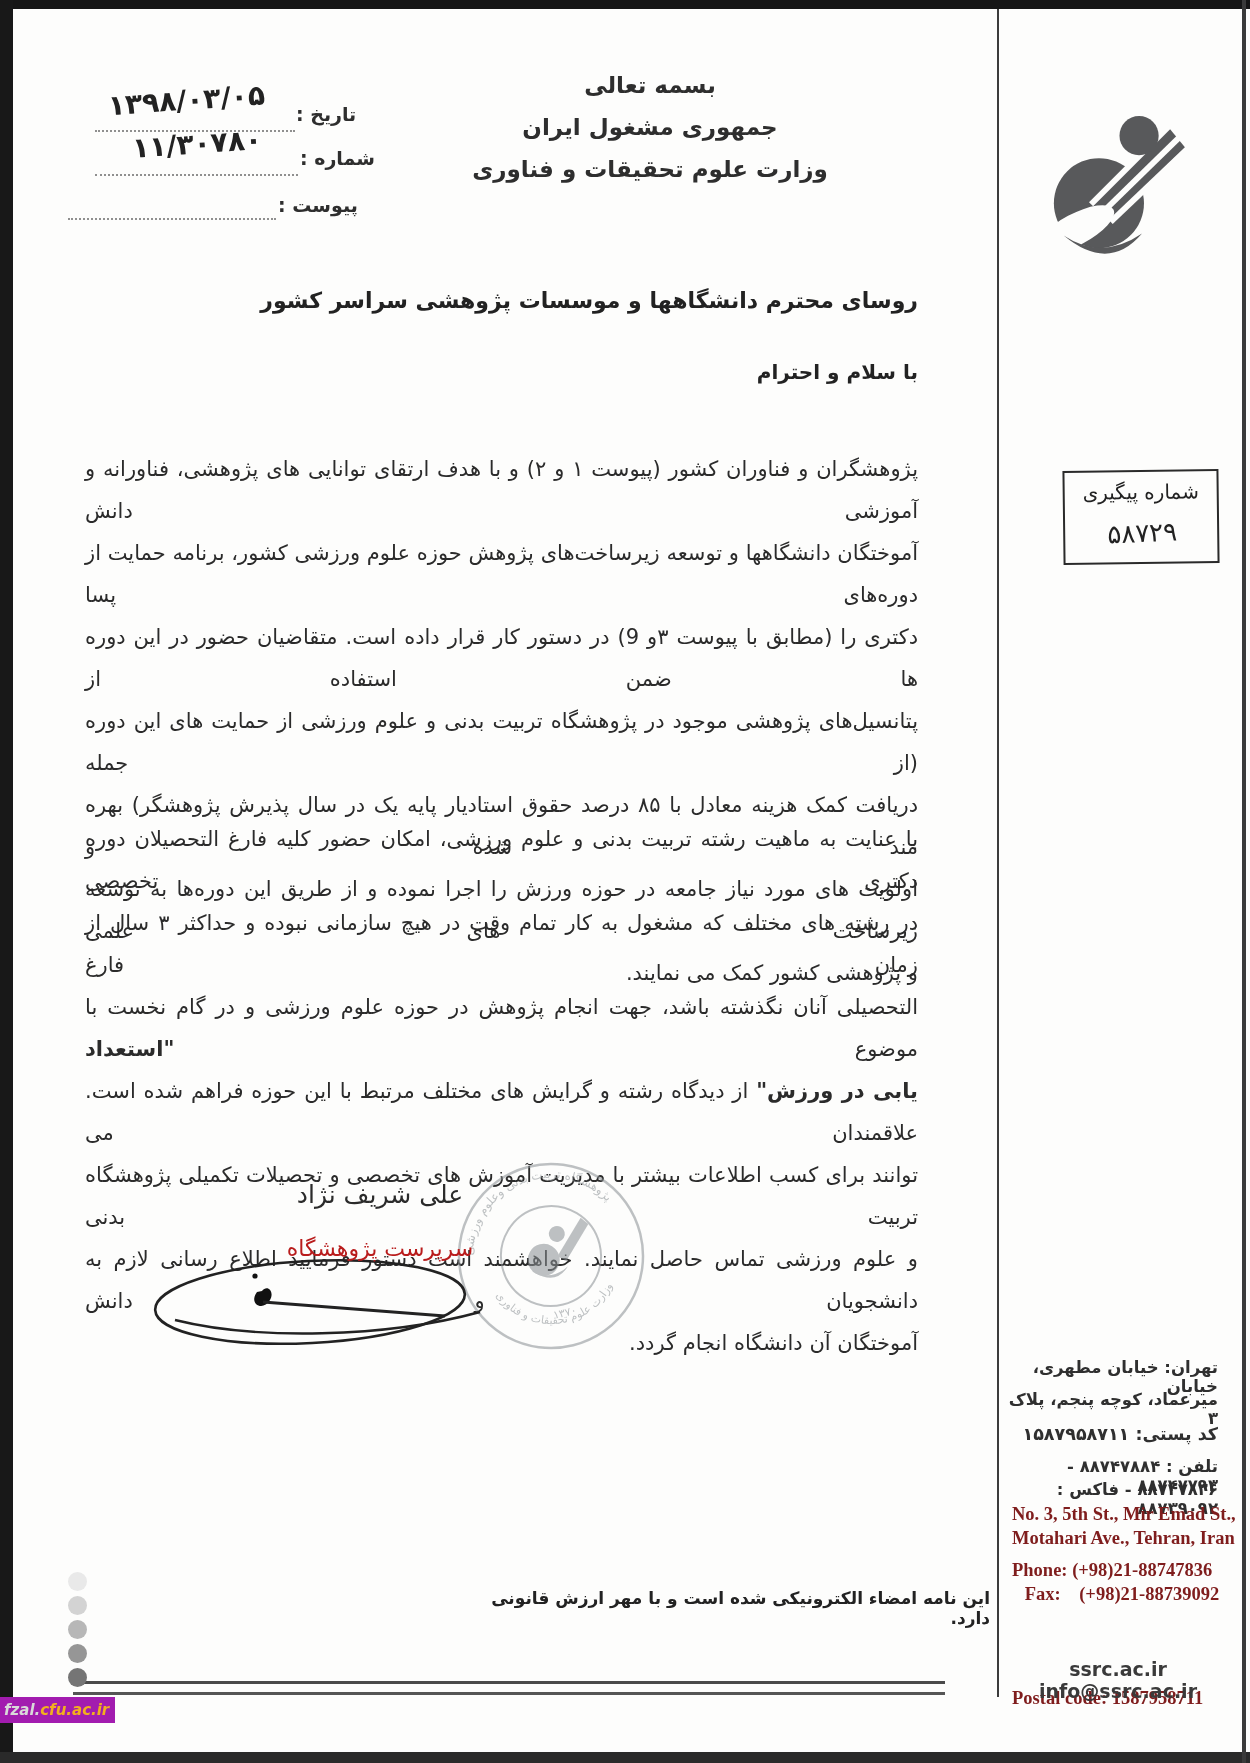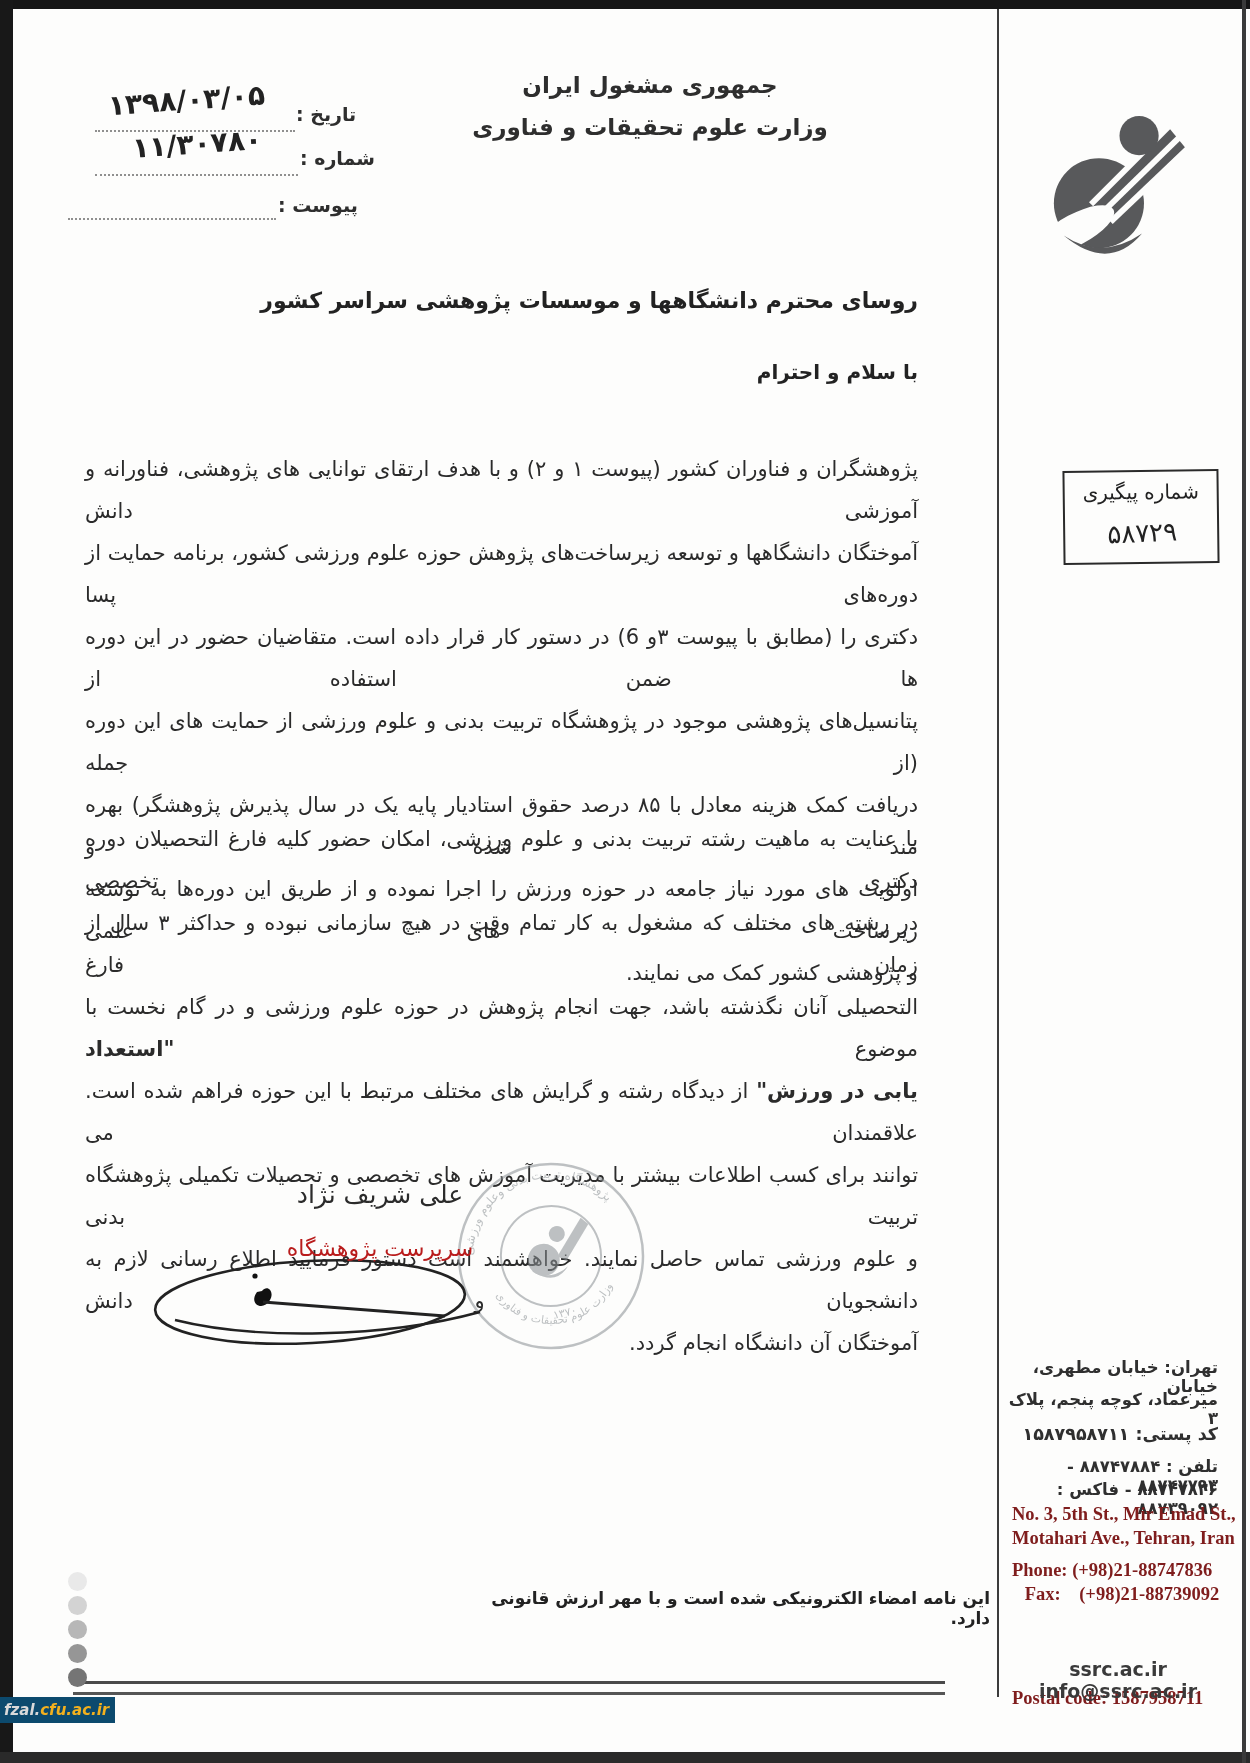--- a/index.html
+++ b/index.html
@@ -56,36 +56,37 @@
                font-size:17px;font-weight:bold;color:#222;}
   .rule1{position:absolute;left:76px;top:1681px;width:869px;height:3px;background:#4a4a4a;}
   .rule2{position:absolute;left:73px;top:1692px;width:872px;height:3px;background:#555;}
   .dots{position:absolute;left:68px;top:1572px;width:20px;}
   .dots span{display:block;width:19px;height:19px;border-radius:50%;margin-bottom:5px;}
   .dots span:nth-child(1){background:#e9e9e9;}
   .dots span:nth-child(2){background:#d3d3d3;}
   .dots span:nth-child(3){background:#b7b7b7;}
   .dots span:nth-child(4){background:#969696;}
   .dots span:nth-child(5){background:#757575;}
-  .watermark{position:absolute;left:0;top:1697px;height:26px;background:#0c4a6e;color:#d9d9d9;
+  .watermark{position:absolute;left:0;top:1697px;height:26px;background:#a21caf;color:#d9d9d9;
              font-style:italic;font-weight:bold;font-size:15px;line-height:26px;padding:0 6px 0 4px;}
   .watermark .accent{color:#f2b01e;}
 </style>
 </head>
 <body>
 
 <div class="page">
 
   <div class="edge-top"></div>
   <div class="edge-left"></div>
   <div class="edge-bottom"></div>
   <div class="edge-right"></div>
   <div class="vline"></div>
 
   <div class="center-head">
+    <div>بسمه تعالی</div>
     <div>جمهوری مشغول ایران</div>
     <div>وزارت علوم تحقیقات و فناوری</div>
   </div>
 
   <div class="meta-label" style="left:296px;top:103px;">تاریخ :</div>
   <div class="meta-line" style="left:95px;top:130px;width:200px;"></div>
   <div class="meta-value" style="left:100px;top:84px;width:165px;">۱۳۹۸/۰۳/۰۵</div>
 
   <div class="meta-label" style="left:300px;top:147px;">شماره :</div>
   <div class="meta-line" style="left:95px;top:174px;width:203px;"></div>
@@ -112,21 +113,21 @@
   <div class="tracking-box">
     <div class="tracking-label">شماره پیگیری</div>
     <div class="tracking-number">۵۸۷۲۹</div>
   </div>
 
   <div class="recipient">روسای محترم دانشگاهها و موسسات پژوهشی سراسر کشور</div>
   <div class="salutation">با سلام و احترام</div>
   <div class="para p0">
       <div class="bline"><span>پژوهشگران و فناوران کشور (پیوست ۱ و ۲) و با هدف ارتقای توانایی های پژوهشی، فناورانه و آموزشی دانش</span></div>
       <div class="bline"><span>آموختگان دانشگاهها و توسعه زیرساخت‌های پژوهش حوزه علوم ورزشی کشور، برنامه حمایت از دوره‌های پسا</span></div>
-      <div class="bline"><span>دکتری را (مطابق با پیوست ۳و 6) در دستور کار قرار داده است. متقاضیان حضور در این دوره ها ضمن استفاده از</span></div>
+      <div class="bline"><span>دکتری را (مطابق با پیوست ۳و 9) در دستور کار قرار داده است. متقاضیان حضور در این دوره ها ضمن استفاده از</span></div>
       <div class="bline"><span>پتانسیل‌های پژوهشی موجود در پژوهشگاه تربیت بدنی و علوم ورزشی از حمایت های این دوره (از جمله</span></div>
       <div class="bline"><span>دریافت کمک هزینه معادل با ۸۵ درصد حقوق استادیار پایه یک در سال پذیرش پژوهشگر) بهره مند شده و</span></div>
       <div class="bline"><span>اولویت های مورد نیاز جامعه در حوزه ورزش را اجرا نموده و از طریق این دوره‌ها به توسعه زیرساخت های علمی</span></div>
       <div class="bline lastline"><span>و پژوهشی کشور کمک می نمایند.</span></div>
     </div>
   <div class="para p1">
       <div class="bline"><span>با عنایت به ماهیت رشته تربیت بدنی و علوم ورزشی، امکان حضور کلیه فارغ التحصیلان دوره دکتری تخصصی</span></div>
       <div class="bline"><span>در رشته های مختلف که مشغول به کار تمام وقت در هیچ سازمانی نبوده و حداکثر ۳ سال از زمان فارغ</span></div>
       <div class="bline"><span>التحصیلی آنان نگذشته باشد، جهت انجام پژوهش در حوزه علوم ورزشی و در گام نخست با موضوع </span><b>"استعداد</b></div>
       <div class="bline"><b>یابی در ورزش"</b><span> از دیدگاه رشته و گرایش های مختلف مرتبط با این حوزه فراهم شده است. علاقمندان می</span></div>

